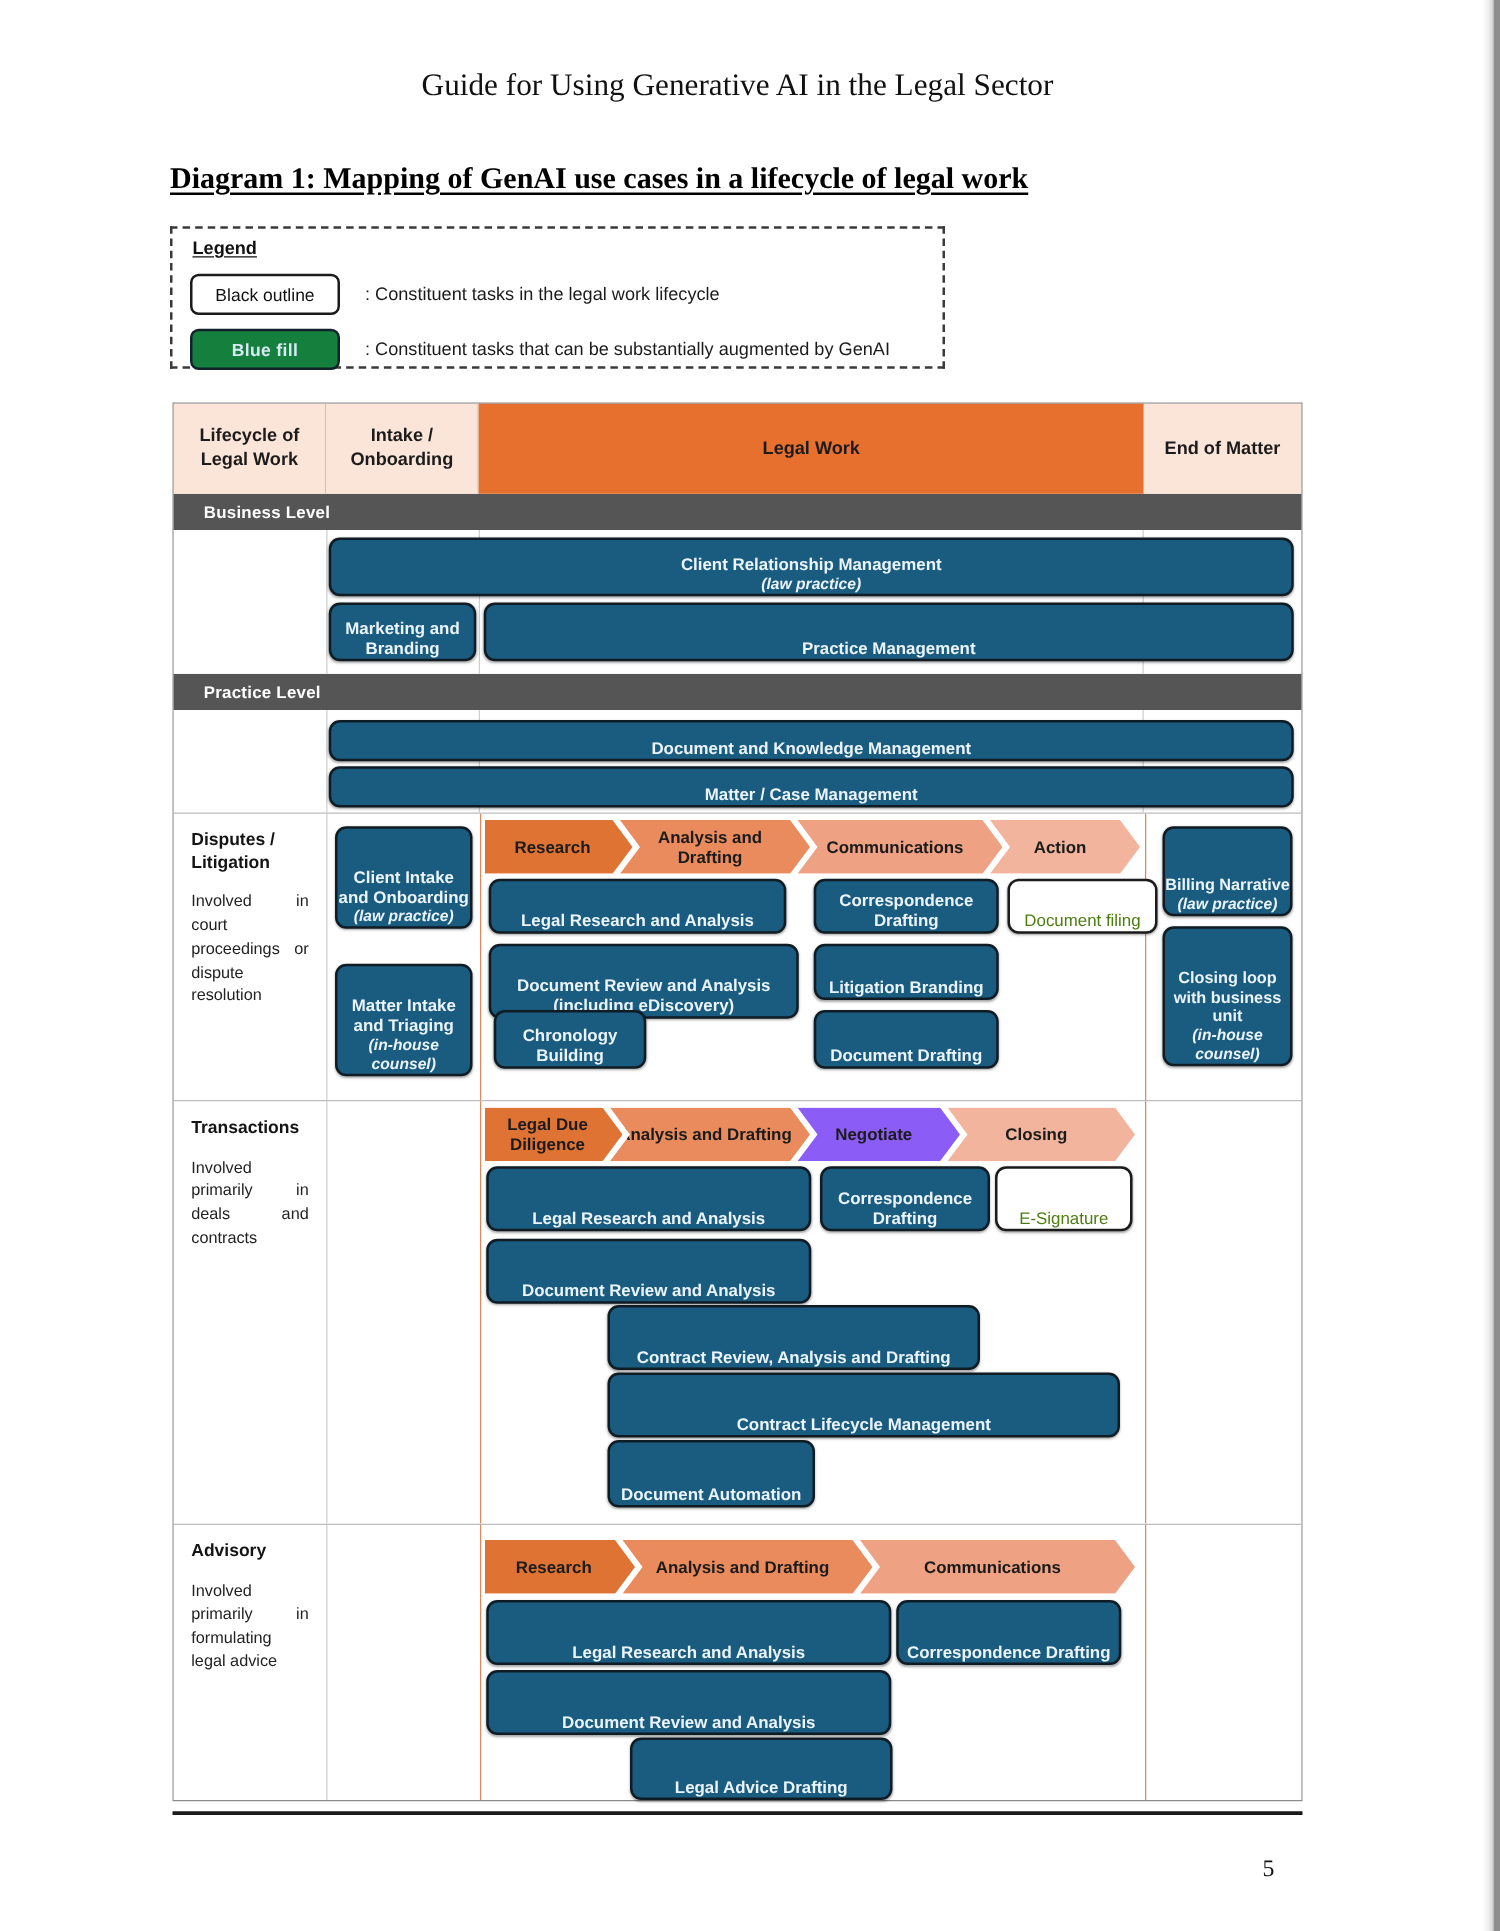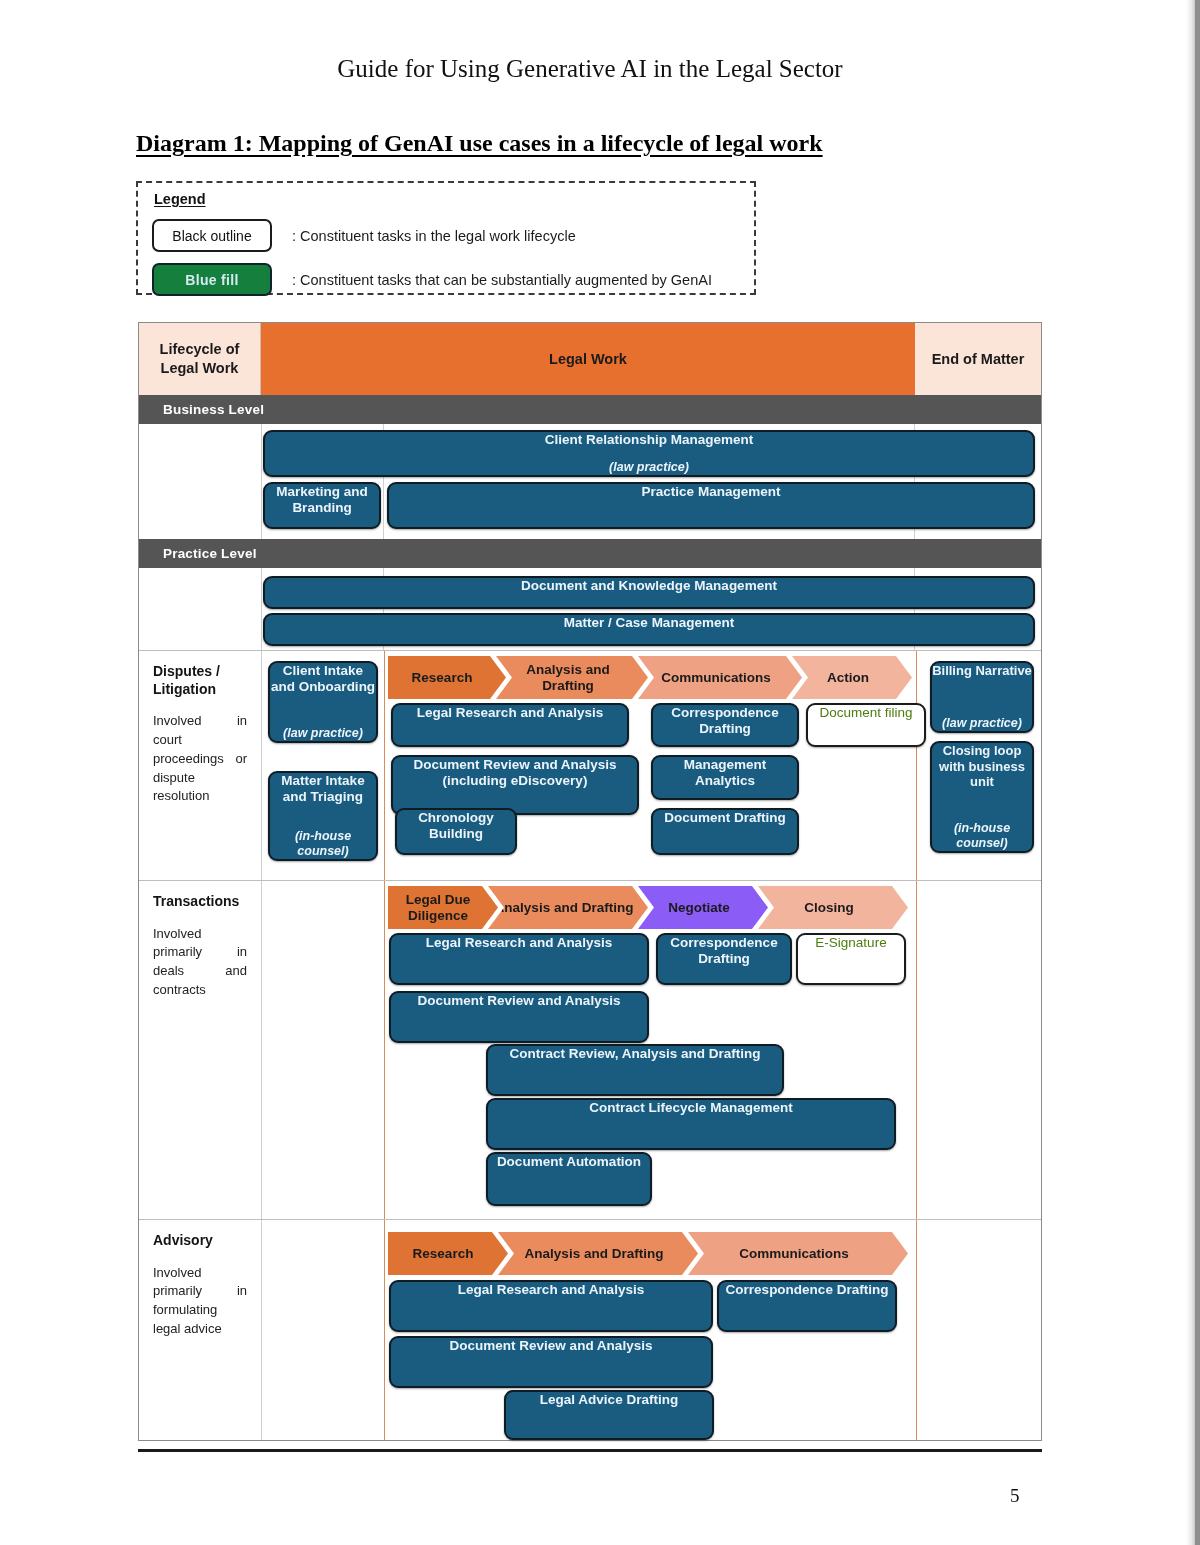--- a/index.html
+++ b/index.html
@@ -63,21 +63,21 @@
     padding-left:24px;font-size:13.5px;font-weight:bold;color:#ffffff;letter-spacing:.2px;box-sizing:border-box;}
 
   .section{position:relative;background:#fff;}
   
   .vline{position:absolute;top:0;bottom:0;width:1px;background:#cfcfcf;}
   .vline.orange{background:#d98a5e;}
 
   .box{
     position:absolute;border-radius:9px;background:#1A5B80;border:2.2px solid #101c24;
     color:#eaf4fa;font-size:13.5px;font-weight:bold;line-height:1.2;
-    display:flex;flex-direction:column;align-items:center;justify-content:space-between;text-align:center;
+    display:flex;flex-direction:column;align-items:center;justify-content:flex-end;text-align:center;
     box-sizing:border-box;box-shadow:0 1px 2px rgba(0,0,0,.35);
   }
   .box .sub{font-style:italic;font-weight:bold;font-size:12.5px;}
   .box.white{background:#ffffff;border-color:#1b1b1b;color:#4d7c0f;font-weight:normal;font-size:13.5px;}
 
   
   .chev{
     position:absolute;height:43px;display:flex;align-items:center;justify-content:center;
     text-align:center;font-size:13.5px;font-weight:bold;color:#1b1b1b;line-height:1.15;
     box-sizing:border-box;padding-left:6px;padding-right:14px;
@@ -119,20 +119,21 @@
       <span>:</span>
       <span>Constituent tasks that can be substantially augmented by GenAI</span>
     </div>
   </div>
 </div>
 
 <div class="table">
 
   <div class="hdr-row">
     <div class="hdr-cell hdr-c1">Lifecycle of Legal Work</div>
+    <div class="hdr-cell hdr-c2">Intake / Onboarding</div>
     <div class="hdr-cell hdr-c3">Legal Work</div>
     <div class="hdr-cell hdr-c4">End of Matter</div>
   </div>
 
   <div class="band">Business Level</div>
 
   <div class="section" style="height:115px;">
     <div class="vline" style="left:122px;"></div>
     <div class="vline" style="left:244px;"></div>
     <div class="vline" style="left:775px;"></div>
@@ -197,21 +198,21 @@
       <span>Correspondence Drafting</span>
     </div>
     <div class="box white" style="left:667px;top:52px;width:120px;height:44px;">
       <span>Document filing</span>
     </div>
 
     <div class="box" style="left:252px;top:104px;width:248px;height:60px;">
       <span>Document Review and Analysis (including eDiscovery)</span>
     </div>
     <div class="box" style="left:512px;top:104px;width:148px;height:45px;">
-      <span>Management Analytics</span>
+      <span>Litigation Branding</span>
     </div>
 
     <div class="box" style="left:256px;top:157px;width:122px;height:47px;">
       <span>Chronology Building</span>
     </div>
     <div class="box" style="left:512px;top:157px;width:148px;height:47px;">
       <span>Document Drafting</span>
     </div>
 
     <div class="box" style="left:791px;top:10px;width:104px;height:72px;font-size:13px;">

